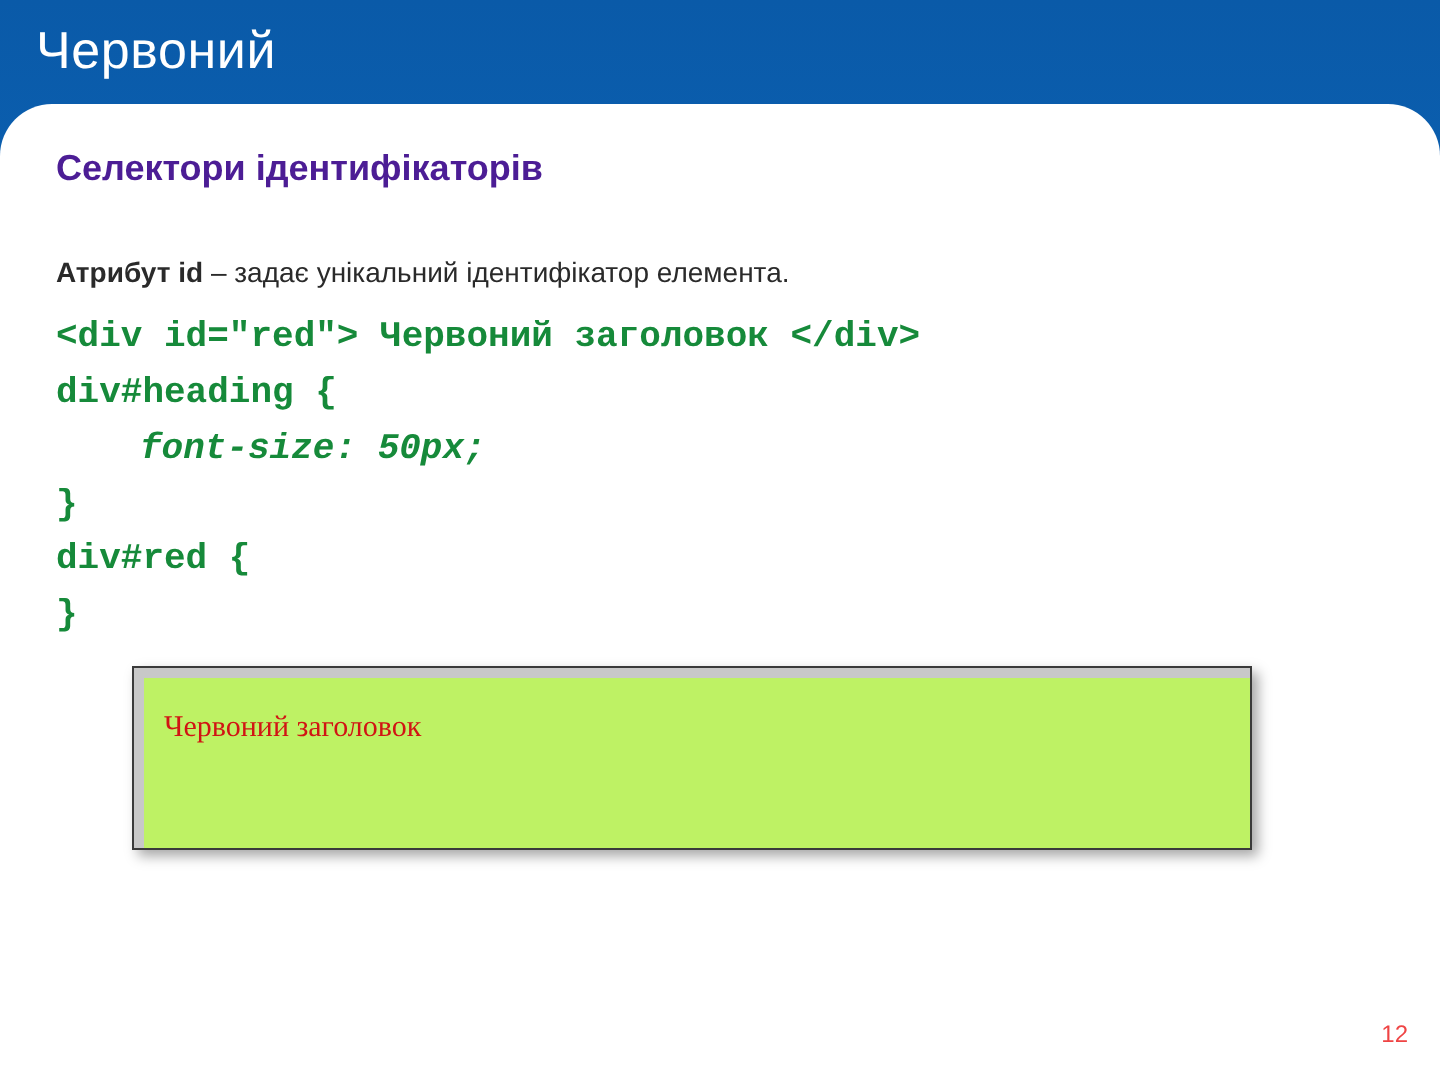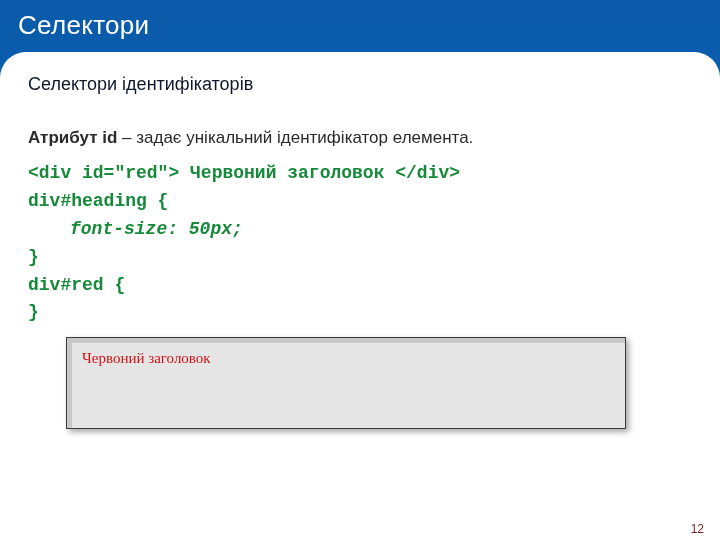--- a/index.html
+++ b/index.html
@@ -28,27 +28,27 @@
       top: 52px;
       left: 0;
       right: 0;
       bottom: 0;
       background: #ffffff;
       border-top-left-radius: 26px;
       border-top-right-radius: 26px;
       padding: 22px 28px 18px 28px;
     }
     .subtitle {
-      font-weight: 400;
+      font-weight: 700;
       font-size: 18px;
-      color: #0f172a;
+      color: #4c1d95;
       margin-bottom: 6px;
     }
     .desc {
-      font-size: 17px;
+      font-size: 14px;
       color: #2a2a2a;
       margin-bottom: 10px;
       line-height: 1.35;
       margin-top: 32px;
     }
     .desc b { font-weight: 700; }
     .code-block {
       font-family: "Courier New", Courier, monospace;
       font-size: 18px;
       font-weight: 700;
@@ -62,42 +62,42 @@
       width: 560px;
       height: 92px;
       border: 1px solid #3a3a3a;
       background: #c8c8c8;
       position: relative;
       box-shadow: 3px 3px 6px rgba(0,0,0,0.35);
     }
     .example-inner {
       position: absolute;
       top: 5px; left: 5px; right: 0; bottom: 0;
-      background: #e5e5e5;
-      padding: 6px 10px;
+      background: #bef264;
+      padding: 16px 10px;
     }
     .example-text {
       font-family: "Times New Roman", Times, serif;
       color: #d11414;
       font-size: 15px;
     }
     .page-num {
       position: absolute;
-      bottom: 4px;
+      bottom: 16px;
       right: 16px;
       font-size: 12px;
-      color: #7f1d1d;
+      color: #ef4444;
     }
   </style>
 </head>
 <body>
 
 <div class="slide">
   <div class="header">
-    <h1>Селектори</h1>
+    <h1>Червоний</h1>
   </div>
   <div class="card">
     <div class="subtitle">Селектори ідентифікаторів</div>
     <div class="desc">
       <b>Атрибут id</b><span> – задає унікальний ідентифікатор елемента.</span>
     </div>
     <div class="code-block">
       <div>&lt;div id="red"&gt; Червоний заголовок &lt;/div&gt;</div>
       <div>div#heading {</div>
       <span class="indent">font-size: 50px;</span>

